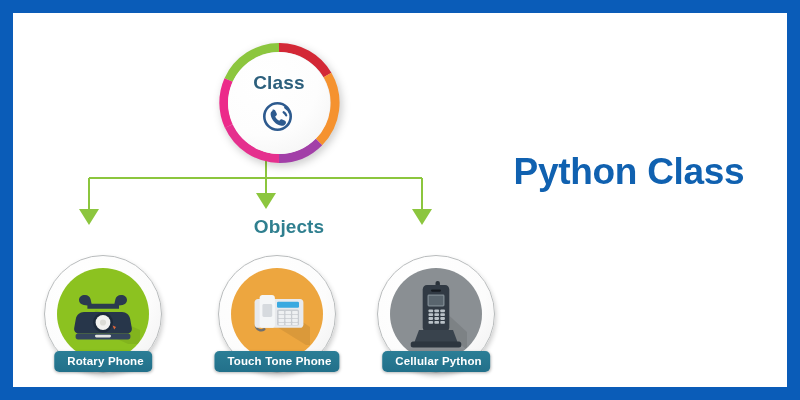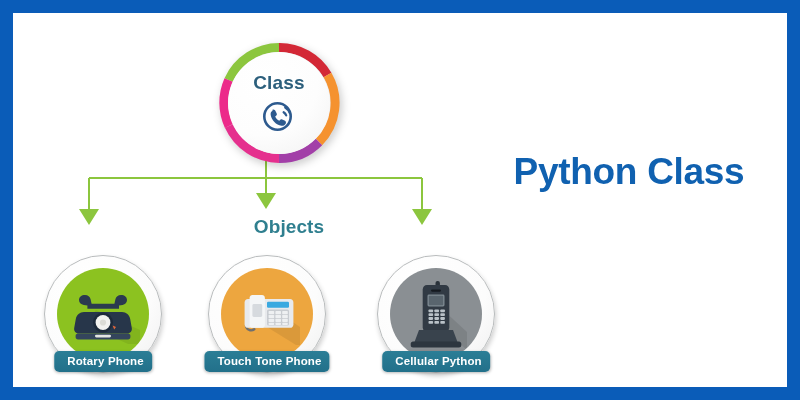--- a/index.html
+++ b/index.html
@@ -92,21 +92,21 @@
   }
 
   
   .object-node {
     position: absolute;
     width: 118px;
     height: 118px;
   }
 
   #obj-0 { left: 31px; top: 242px; }
-  #obj-1 { left: 195px; top: 242px; }
+  #obj-1 { left: 205px; top: 242px; }
   #obj-2 { left: 364px; top: 242px; }
 
   .obj-outer {
     position: absolute;
     inset: 0;
     border-radius: 50%;
     background: radial-gradient(circle at 36% 26%, #ffffff 0%, #fcfcfc 58%, #ededed 100%);
     border: 1.5px solid #b9bcbd;
     box-shadow: 1px 3px 5px rgba(0,0,0,0.20);
   }

